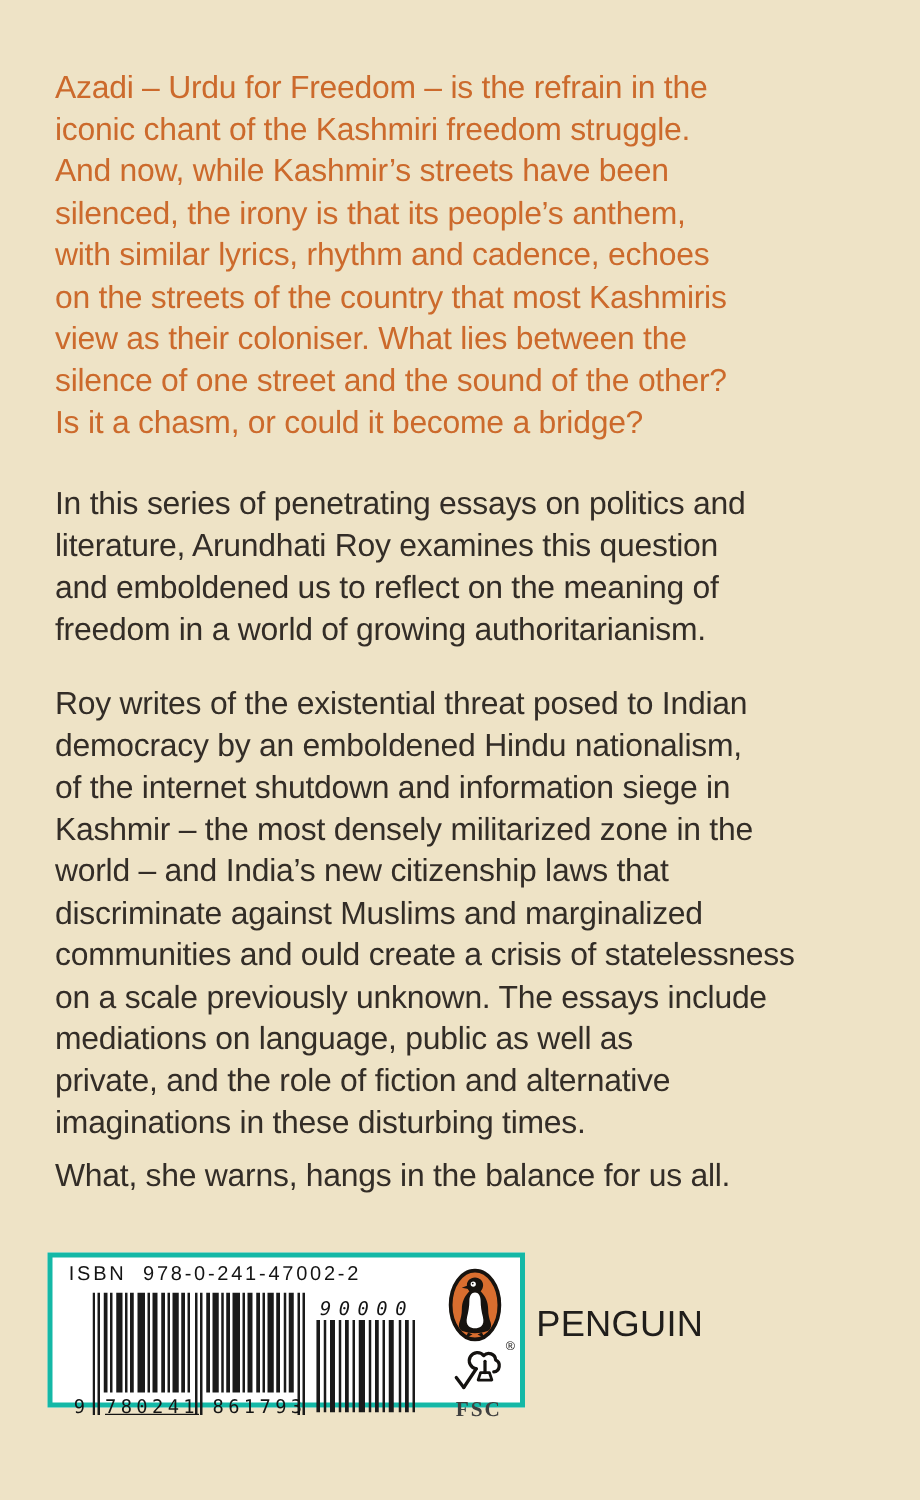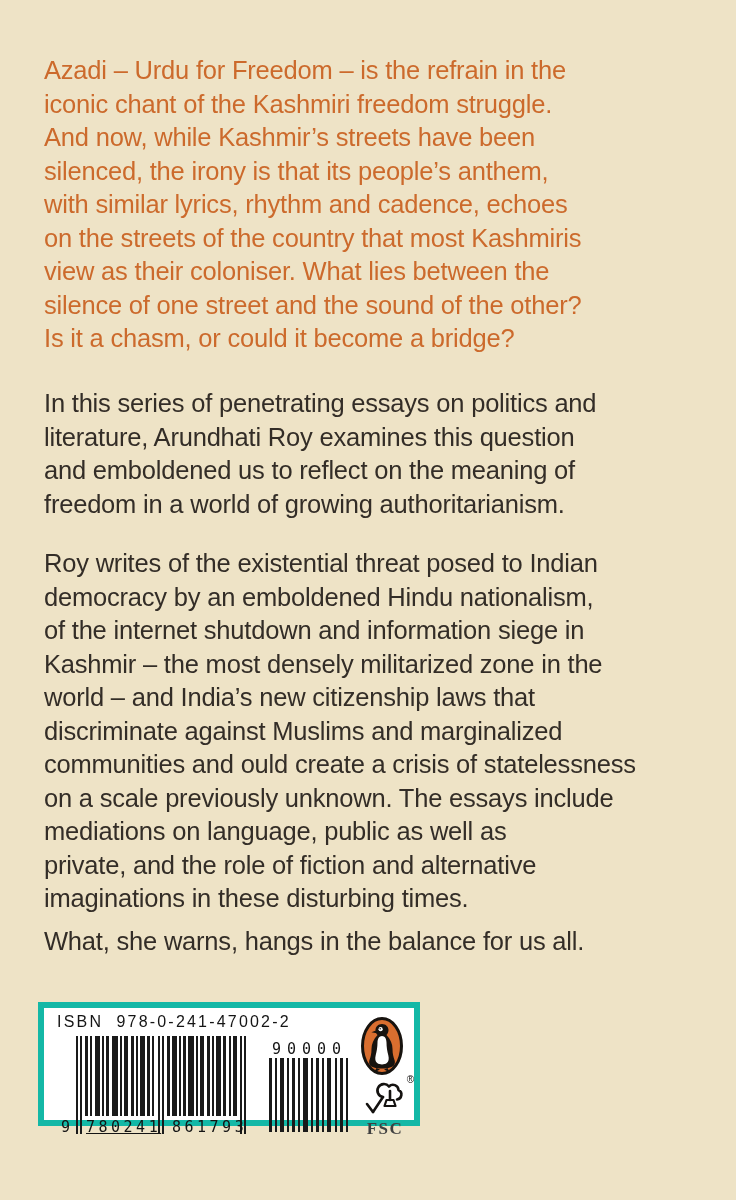--- a/index.html
+++ b/index.html
@@ -25,21 +25,21 @@
   #p2{top:387px;}
   #p3{top:547px;}
   #p4{top:925px;}
 
   
   .barcode-box{
     position:absolute;
     left:38px;top:1002px;
     width:382px;height:124px;
     background:#FFFFFF;
-    border:6px solid #14b8a6;
+    border:4px solid #14b8a6;
     box-sizing:border-box;
   }
   .isbn-label{
     position:absolute;left:13px;top:5px;
     font-size:16px;font-weight:500;
     letter-spacing:2.2px;
     white-space:pre;
     color:#141414;
   }
   .ean{position:absolute;left:32px;top:28px;width:172px;height:98px;}
@@ -47,21 +47,21 @@
   .ean .digit{
     position:absolute;
     font-family:"DejaVu Sans Mono", monospace;
     font-size:15px;color:#141414;
     bottom:-2px;
   }
   .ean .lead{left:-15px;}
   .ean .grpL{left:10px;letter-spacing:3.5px;text-decoration:underline;}
   .ean .grpR{left:96px;letter-spacing:3.5px;}
 
-  .addon{position:absolute;left:225px;top:32px;width:80px;}
+  .addon{position:absolute;left:211px;top:32px;width:80px;font-style:italic;}
   .addon .digits{
     font-family:"DejaVu Sans Mono", monospace;
     font-size:15px;color:#141414;
     letter-spacing:6px;
     padding-left:3px;
     height:18px;
   }
   .penguin-logo{position:absolute;left:316px;top:8px;}
   .fsc-logo{position:absolute;left:318px;top:70px;width:46px;text-align:center;}
   .fsc-logo .fsc-text{
@@ -205,13 +205,14 @@
         <path d="M28 13v9"></path>
         <path d="M24.5 22h7l2 6h-11z" stroke-width="2.2"></path>
       </g>
     </svg>
     <div class="fsc-text">FSC</div>
   </div>
 
 </div>
 
 <div class="imprint">
+  <div>PENGUIN</div>
 </div>
 
 </body></html>

